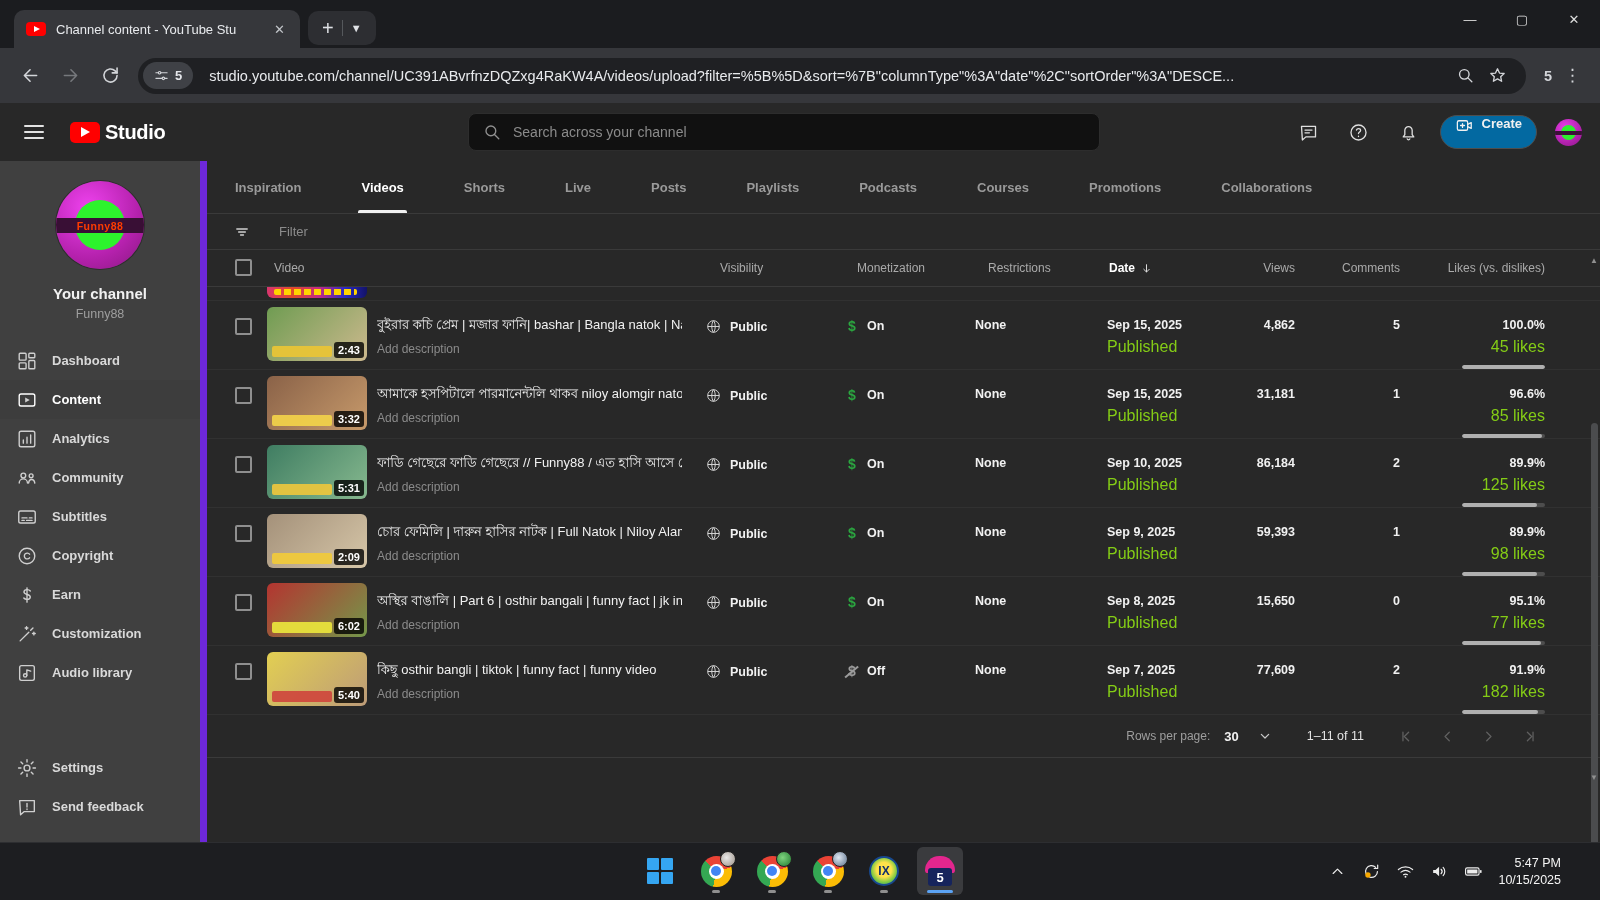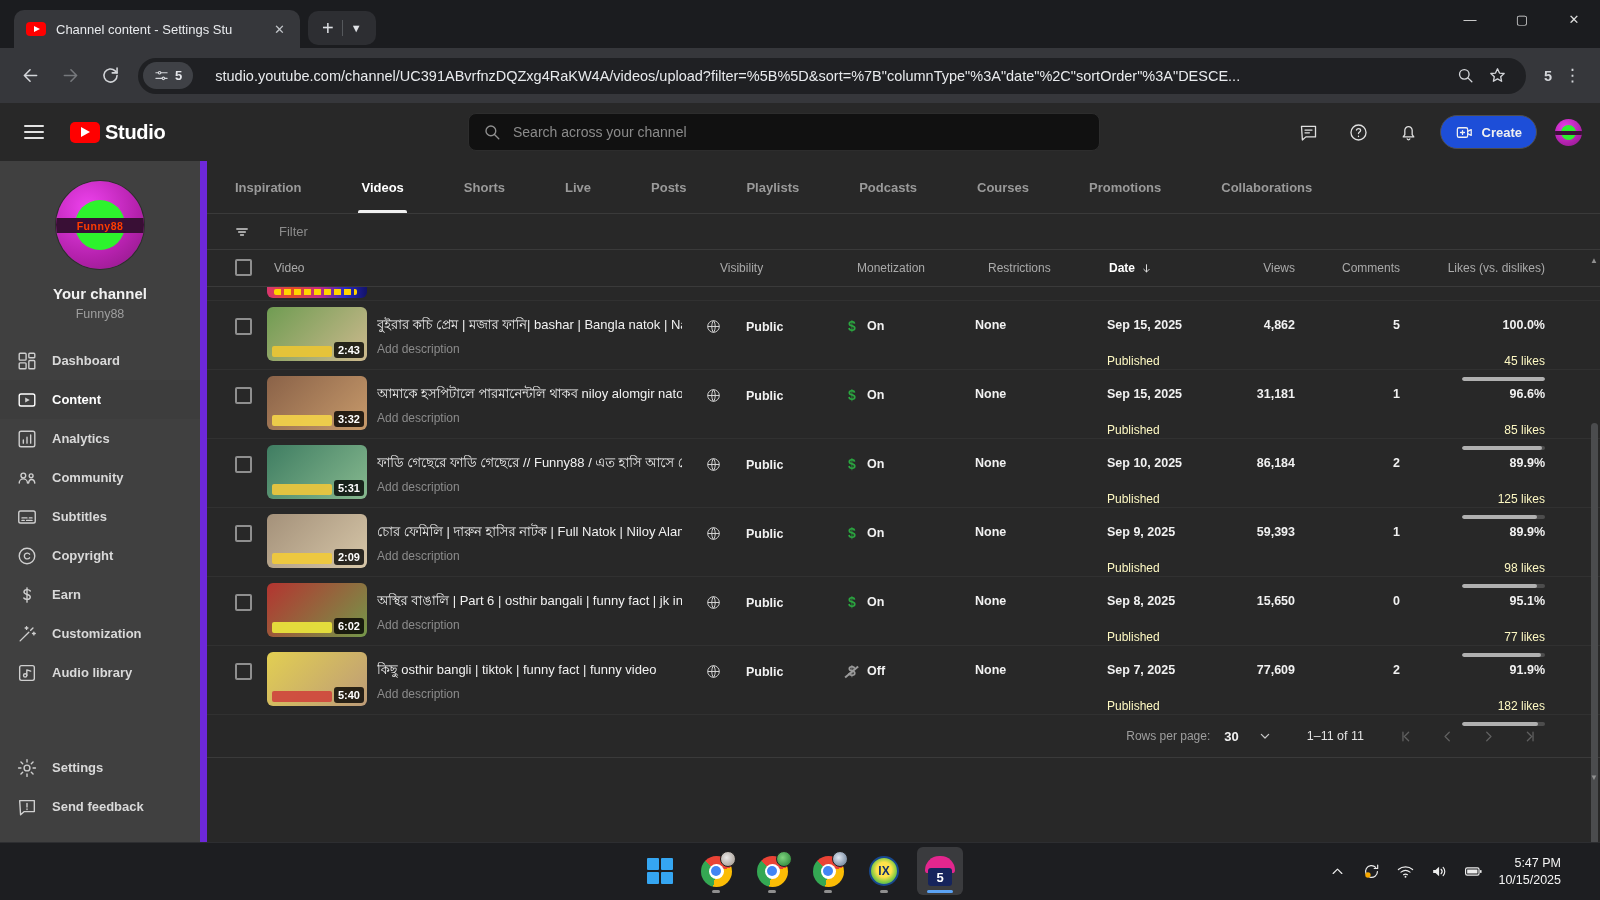--- a/index.html
+++ b/index.html
@@ -24,42 +24,42 @@
 
   
   .toolbar{position:absolute;left:0;top:48px;right:0;height:55px;background:#36373b;display:flex;align-items:center;padding:0 10px;}
   .tb-btn{width:40px;height:40px;display:flex;align-items:center;justify-content:center;flex:none;}
   .tb-btn svg{width:21px;height:21px;stroke:#d3d5d9;stroke-width:1.8;fill:none;stroke-linecap:round;stroke-linejoin:round;}
   .tb-btn.dim svg{stroke:#76787c;}
   .omnibox{flex:1;height:36px;margin:0 8px;background:#1f2023;border-radius:18px;display:flex;align-items:center;padding:0 12px 0 5px;min-width:0;}
   .site-chip{height:27px;background:#3f4146;border-radius:14px;display:flex;align-items:center;gap:6px;padding:0 11px;flex:none;}
   .site-chip svg{width:15px;height:15px;stroke:#d3d5d9;stroke-width:1.8;fill:none;stroke-linecap:round;}
   .site-chip b{color:#e4e6ea;font-size:13px;font-weight:600;}
-  .url{flex:1;margin-left:22px;color:#e8eaed;font-size:14.5px;white-space:nowrap;overflow:hidden;min-width:0;}
+  .url{flex:1;margin-left:16px;color:#e8eaed;font-size:14.5px;white-space:nowrap;overflow:hidden;min-width:0;}
   .omni-ic{width:32px;height:32px;display:flex;align-items:center;justify-content:center;flex:none;}
   .omni-ic svg{width:19px;height:19px;stroke:#d3d5d9;stroke-width:1.7;fill:none;stroke-linecap:round;stroke-linejoin:round;}
   .profile-count{color:#d3d5d9;font-size:14.5px;font-weight:600;padding:0 10px;}
   .dots{color:#d3d5d9;font-size:17px;letter-spacing:1px;padding:0 8px 0 2px;}
 
   
   .browser-content{position:absolute;left:0;top:103px;right:0;bottom:58px;background:#282828;}
   .studio-header{position:relative;height:58px;background:#282828;display:flex;align-items:center;padding:0 18px;}
   .hamburger{width:20px;display:flex;flex-direction:column;gap:4px;margin:0 10px 0 6px;}
   .hamburger span{height:2px;background:#e3e3e3;border-radius:1px;}
   .logo{display:flex;align-items:center;margin-left:16px;gap:5px;}
   .logo-mark{width:30px;height:21px;background:#f00;border-radius:5px;position:relative;}
   .logo-mark::after{content:'';position:absolute;left:11px;top:5.5px;border-left:9px solid #fff;border-top:5px solid transparent;border-bottom:5px solid transparent;}
   .logo-text{font-size:20px;font-weight:600;color:#fff;letter-spacing:-0.3px;}
   .sh-search{position:absolute;left:468px;width:632px;height:38px;background:#111;border:1px solid #2d2d2d;border-radius:8px;display:flex;align-items:center;padding:0 14px;gap:12px;}
   .sh-search svg{width:18px;height:18px;stroke:#909090;stroke-width:1.8;fill:none;stroke-linecap:round;}
   .sh-placeholder{color:#8b8b8b;font-size:14px;}
   .sh-right{margin-left:auto;display:flex;align-items:center;gap:12px;}
   .hd-ic{width:38px;height:38px;display:flex;align-items:center;justify-content:center;}
   .hd-ic svg{width:21px;height:21px;stroke:#dfdfdf;stroke-width:1.5;fill:none;stroke-linecap:round;stroke-linejoin:round;}
-  .create-btn{height:34px;border:1px solid #4e4e4e;background:#1d4ed8;border-radius:17px;display:flex;align-items:center;gap:8px;padding:0 14px;}
+  .create-btn{height:34px;border:1px solid #4e4e4e;background:#0369a1;border-radius:17px;display:flex;align-items:flex-start;gap:8px;padding:0 14px;}
   .create-btn svg{width:19px;height:19px;stroke:#f1f1f1;stroke-width:1.6;fill:none;stroke-linecap:round;stroke-linejoin:round;}
   .create-btn span{font-size:13px;font-weight:600;color:#f1f1f1;}
   .avatar-sm{width:27px;height:27px;border-radius:50%;background:radial-gradient(circle at 38% 32%,#ea3eea,#b021ac 62%,#8a1a85);position:relative;overflow:hidden;margin-left:6px;}
   .avatar-sm::before{content:'';position:absolute;inset:6px;border-radius:50%;background:#2df02d;}
   .avatar-sm::after{content:'';position:absolute;left:0;right:0;top:12px;height:4px;background:#3c1038;}
 
   
   .page-body{position:absolute;left:0;top:58px;right:0;bottom:0;display:flex;}
   .sidebar{width:207px;flex:none;background:#404040;border-right:7px solid #6d28d9;display:flex;flex-direction:column;}
   .chan{padding:20px 0 6px;display:flex;flex-direction:column;align-items:center;}
@@ -107,29 +107,29 @@
 
   .vrow{height:69px;position:relative;border-bottom:1px solid #313131;}
   .vrow .cbx{position:absolute;left:28px;top:17px;}
   .thumb{position:absolute;left:60px;top:6px;width:100px;height:54px;border-radius:6px;overflow:hidden;}
   .thumb .strip{position:absolute;left:5px;bottom:4px;width:60px;height:11px;border-radius:2px;opacity:.95;}
   .thumb .dur{position:absolute;right:3px;bottom:3px;background:rgba(0,0,0,.8);color:#fff;font-size:11px;font-weight:bold;line-height:16px;padding:0 4px;border-radius:3px;}
   .vmeta{position:absolute;left:170px;top:14px;width:305px;}
   .vtitle{font-size:13px;font-weight:500;color:#f1f1f1;white-space:nowrap;overflow:hidden;}
   .vdesc{margin-top:6px;font-size:12px;color:#8b8b8b;}
   .cell{position:absolute;top:17px;font-size:12.5px;font-weight:600;color:#f1f1f1;white-space:nowrap;}
-  .cell.vis{left:498px;display:flex;align-items:center;gap:24px;}
+  .cell.vis{left:498px;display:flex;align-items:center;gap:8px;}
   .cell.vis svg{width:17px;height:17px;stroke:#d5d5d5;stroke-width:1.4;fill:none;}
   .cell.mon{left:638px;display:flex;align-items:center;gap:8px;}
   .dollar{position:relative;display:inline-block;width:14px;text-align:center;color:#2ba640;font-size:14px;font-weight:bold;}
   .dollar.off{color:#9c9c9c;}
   .dollar.off::after{content:'';position:absolute;left:-2px;top:8px;width:17px;height:1.6px;background:#9c9c9c;transform:rotate(-40deg);}
   .cell.res{left:768px;}
   .cell.date{left:900px;}
-  .dsub{margin-top:22px;font-size:12px;color:#fef9c3;font-weight:normal;}
+  .dsub{margin-top:6px;font-size:16px;color:#84cc16;font-weight:normal;}
   .cell.views{right:305px;text-align:right;}
   .cell.comments{right:200px;text-align:right;}
   .cell.likes{right:55px;width:130px;text-align:right;}
   .lbar{margin-top:9px;margin-left:auto;width:83px;height:4px;border-radius:2px;background:#4d4d4d;overflow:hidden;}
   .lbar i{display:block;height:100%;background:#b0b0b0;border-radius:2px;}
 
   .tfoot{height:43px;border-bottom:1px solid #3a3a3a;display:flex;align-items:center;justify-content:flex-end;padding-right:62px;font-size:12px;color:#9e9e9e;}
   .tfoot .rpp-val{color:#f1f1f1;font-size:13px;margin-left:14px;font-weight:600;}
   .tfoot .rpp-chev{margin-left:18px;display:flex;}
   .tfoot .rpp-chev svg{width:16px;height:16px;stroke:#c9c9c9;stroke-width:1.8;fill:none;stroke-linecap:round;stroke-linejoin:round;}
@@ -167,21 +167,21 @@
   .clock{text-align:right;font-size:12.5px;color:#f4f4f4;line-height:17px;}
 </style>
 </head>
 <body>
 
 <div class="screen">
 
   <div class="tabstrip">
     <div class="btab">
       <span class="favicon"></span>
-      <span class="btab-title">Channel content - Settings Stu</span>
+      <span class="btab-title">Channel content - YouTube Stu</span>
       <span class="btab-close">✕</span>
     </div>
     <div class="newtab-group">
       <span class="nt-plus">+</span>
       <span class="nt-sep"></span>
       <span class="nt-chev">▼</span>
     </div>
     <div class="win-controls">
       <span>—</span>
       <span>▢</span>

